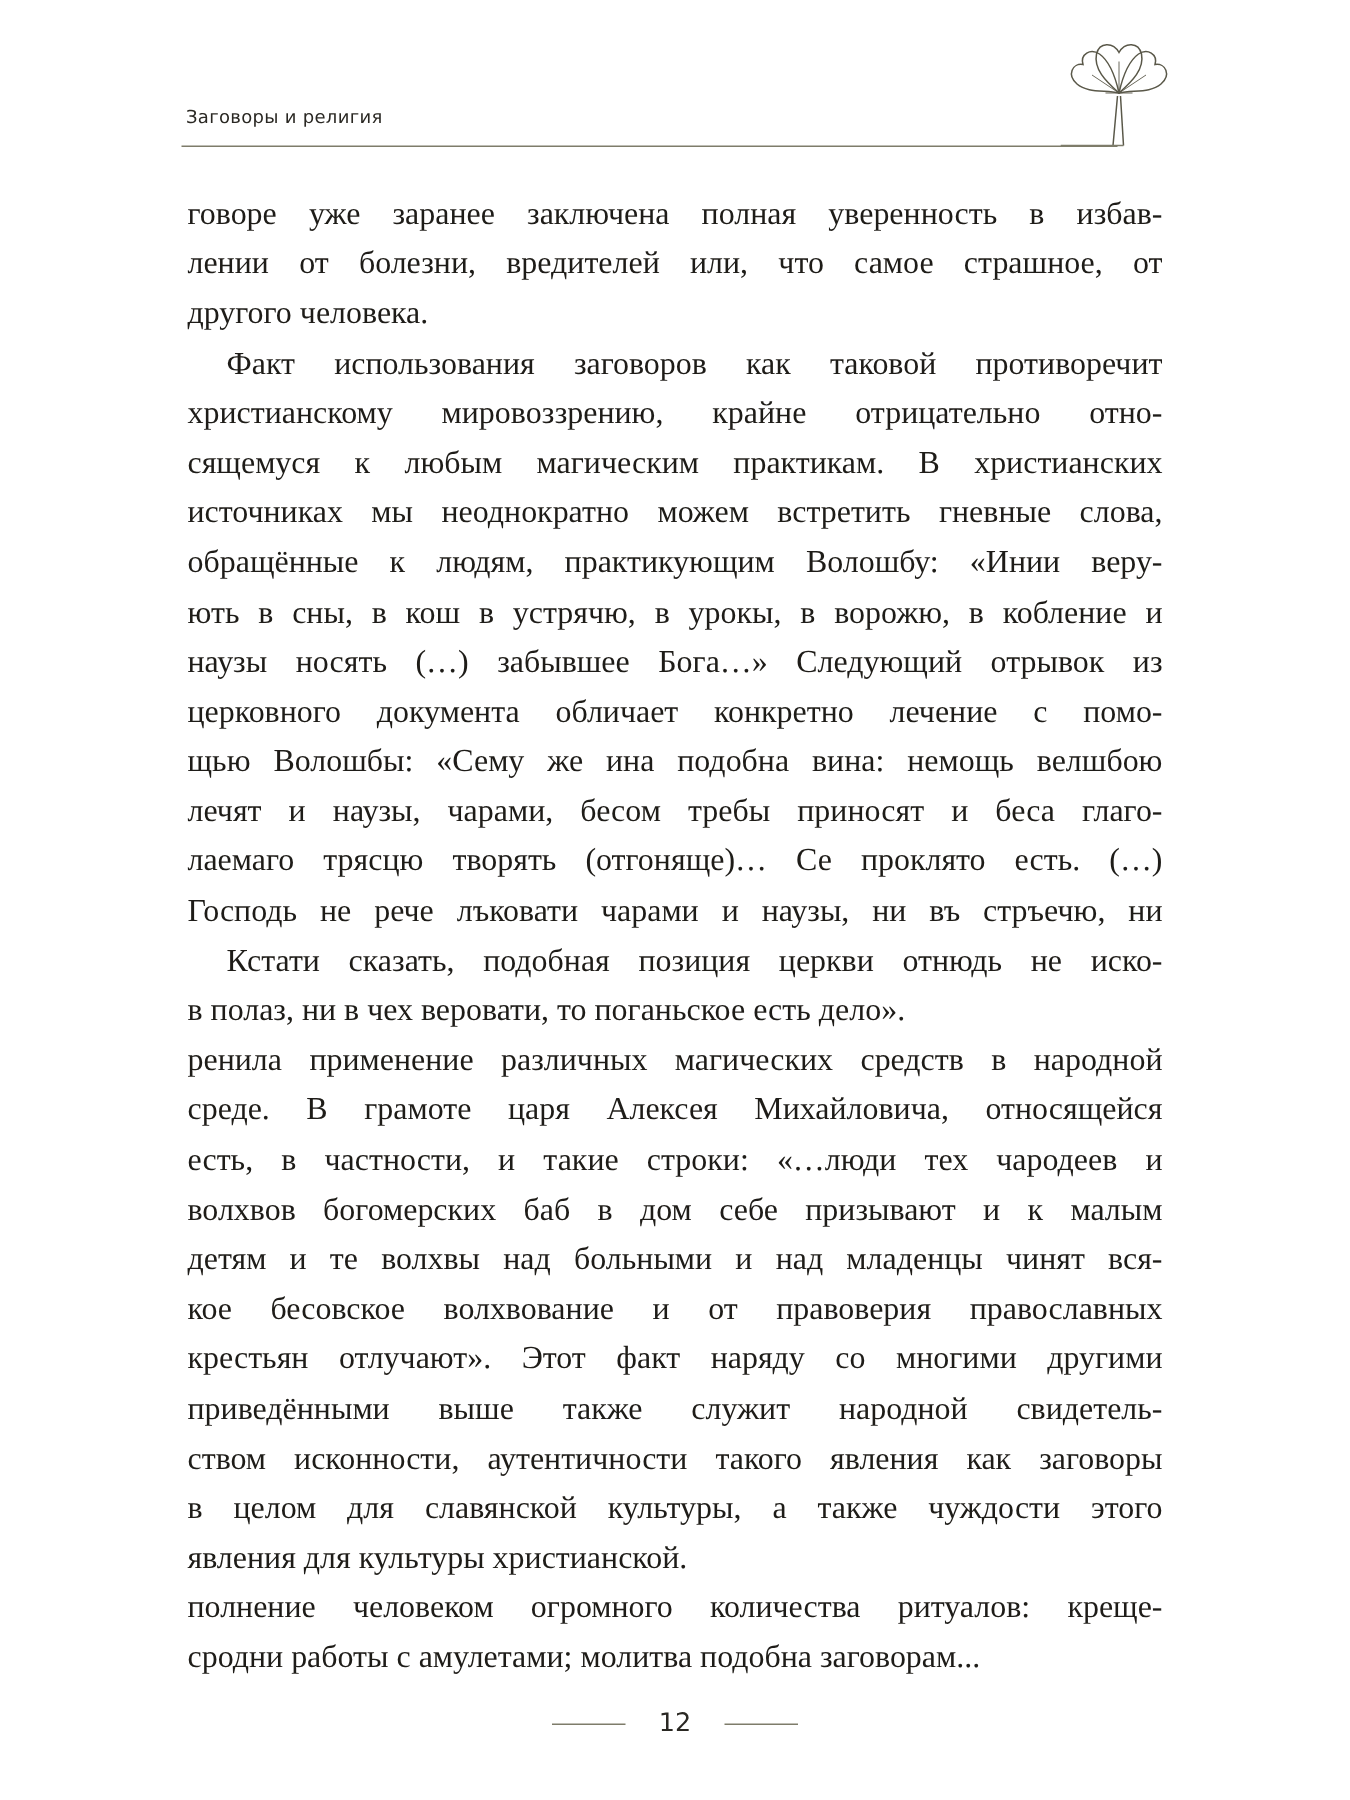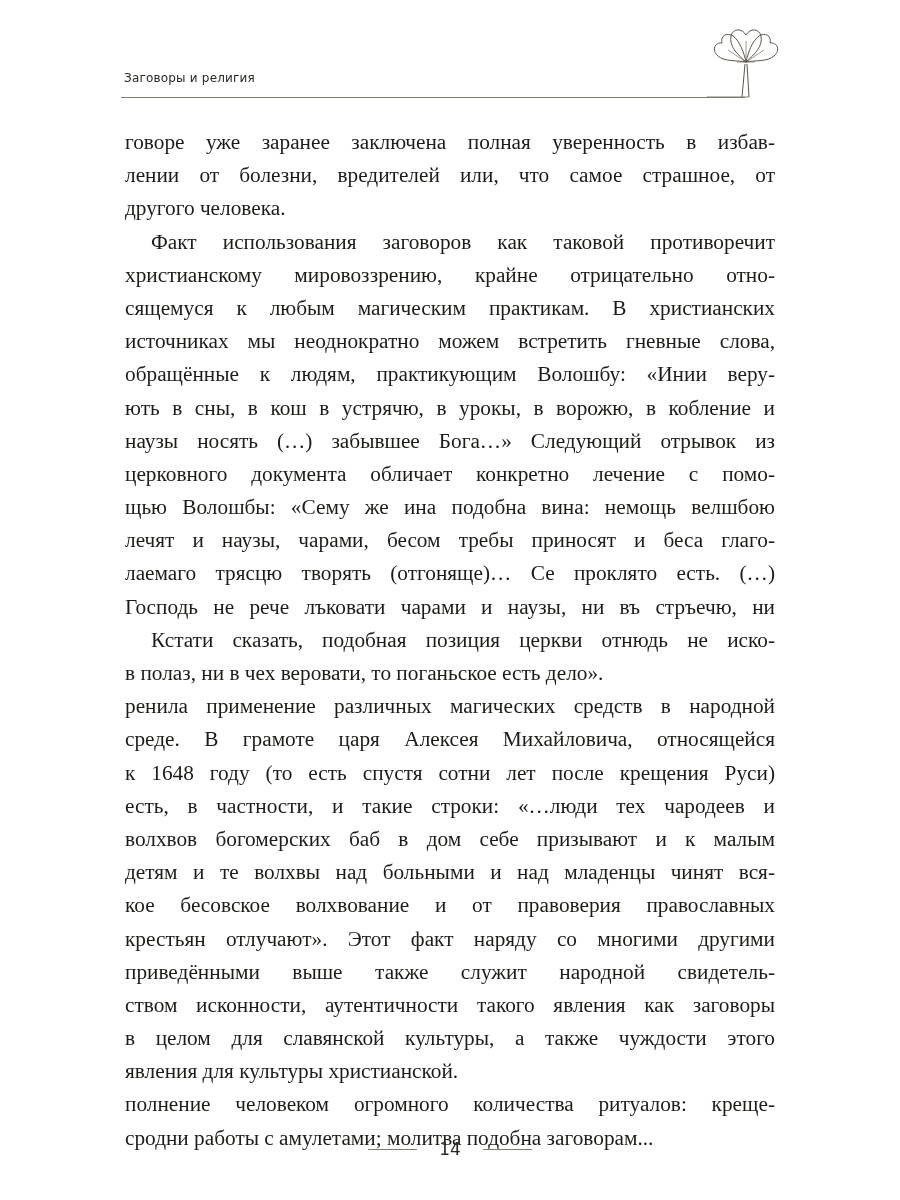--- a/index.html
+++ b/index.html
@@ -104,33 +104,32 @@
       <span class="line">наузы носять (…) забывшее Бога…» Следующий отрывок из</span>
       <span class="line">церковного документа обличает конкретно лечение с помо-</span>
       <span class="line">щью Волошбы: «Сему же ина подобна вина: немощь велшбою</span>
       <span class="line">лечят и наузы, чарами, бесом требы приносят и беса глаго-</span>
       <span class="line">лаемаго трясцю творять (отгоняще)… Се проклято есть. (…)</span>
       <span class="line">Господь не рече лъковати чарами и наузы, ни въ стръечю, ни</span>
       <span class="line indent">Кстати сказать, подобная позиция церкви отнюдь не иско-</span>
       <span class="line last">в полаз, ни в чех веровати, то поганьское есть дело».</span>
       <span class="line">ренила применение различных магических средств в народной</span>
       <span class="line">среде. В грамоте царя Алексея Михайловича, относящейся</span>
-      <span class="line">к 1648 году (то есть спустя сотни лет после крещения Руси)</span>
       <span class="line">есть, в частности, и такие строки: «…люди тех чародеев и</span>
       <span class="line">волхвов богомерских баб в дом себе призывают и к малым</span>
       <span class="line">детям и те волхвы над больными и над младенцы чинят вся-</span>
       <span class="line">кое бесовское волхвование и от правоверия православных</span>
       <span class="line">крестьян отлучают». Этот факт наряду со многими другими</span>
       <span class="line">приведёнными выше также служит народной свидетель-</span>
       <span class="line">ством исконности, аутентичности такого явления как заговоры</span>
       <span class="line">в целом для славянской культуры, а также чуждости этого</span>
       <span class="line last">явления для культуры христианской.</span>
       <span class="line">полнение человеком огромного количества ритуалов: креще-</span>
       <span class="line last">сродни работы с амулетами; молитва подобна заговорам...</span>
     </div>
 
   <div class="folio">
     <span class="folio-rule"></span>
-    <span class="folio-num">14</span>
+    <span class="folio-num">12</span>
     <span class="folio-rule"></span>
   </div>
 
 </div>
 
 </body></html>

